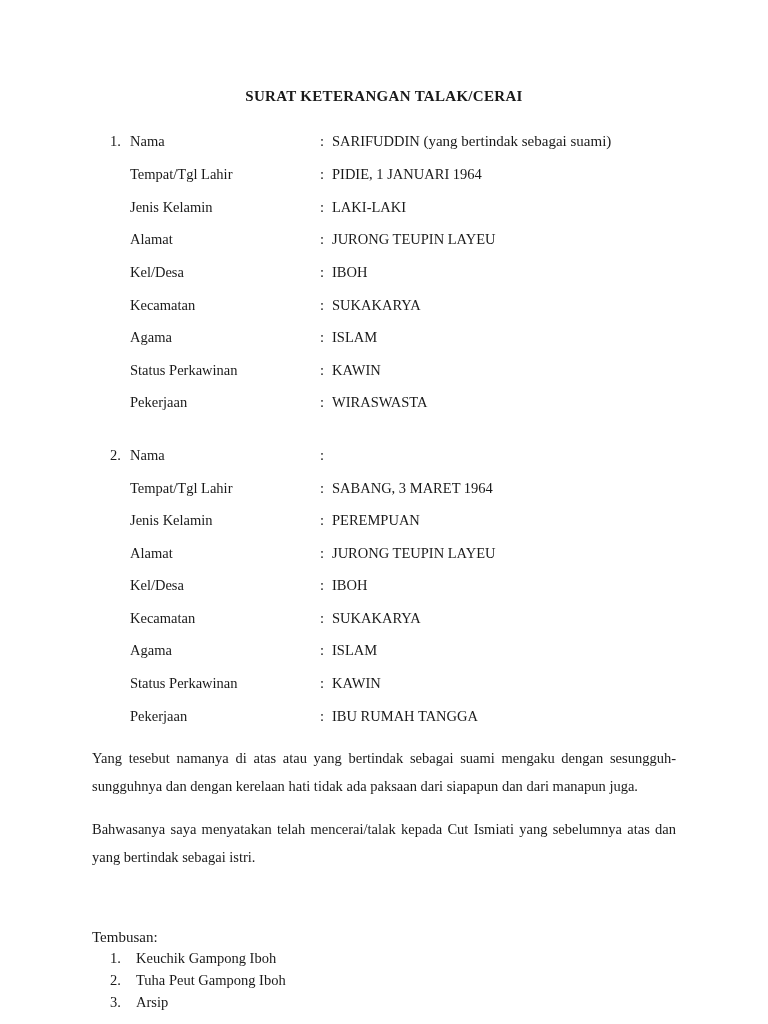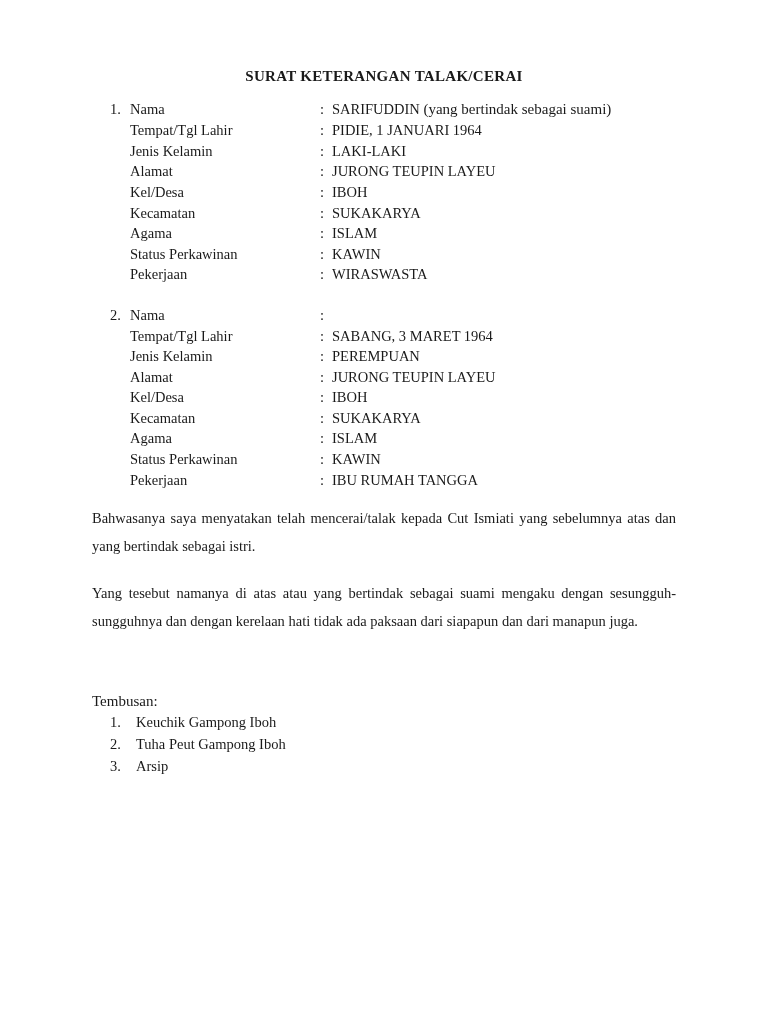--- a/index.html
+++ b/index.html
@@ -12,21 +12,21 @@
     background: #ffffff;
     font-family: "Liberation Serif", serif;
     color: #1a1a1a;
     overflow: hidden;
   }
   .page {
     position: relative;
     width: 768px;
     height: 1024px;
     box-sizing: border-box;
-    padding: 60px 92px 40px 92px;
+    padding: 80px 92px 40px 92px;
   }
   .doc-title {
     text-align: center;
     font-size: 15px;
     font-weight: bold;
     letter-spacing: 0.3px;
     margin: 8px 0 0 0;
   }
   .intro {
     margin-top: 44px;
@@ -47,20 +47,21 @@
   .idx-col {
     width: 38px;
     flex: 0 0 38px;
     text-align: left;
     padding-left: 18px;
     box-sizing: border-box;
   }
   .label-col {
     width: 190px;
     flex: 0 0 190px;
+    margin-top: 12px;
   }
   .colon-col {
     width: 12px;
     flex: 0 0 12px;
   }
   .value-col {
     flex: 1 1 auto;
   }
   .value-note {
     font-size: 15px;
@@ -225,22 +226,22 @@
       <div class="value-col">KAWIN</div>
     </div>
     <div class="field-row">
       <div class="idx-col"></div>
       <div class="label-col">Pekerjaan</div>
       <div class="colon-col">:</div>
       <div class="value-col">IBU RUMAH TANGGA</div>
     </div>
   </div>
 
+  <div class="para">Yang tesebut namanya di atas atau yang bertindak sebagai suami mengaku dengan sesungguh-sungguhnya dan dengan kerelaan hati tidak ada paksaan dari siapapun dan dari manapun juga.</div>
   <div class="para second">Bahwasanya saya menyatakan telah mencerai/talak kepada Cut Ismiati yang sebelumnya atas dan yang bertindak sebagai istri.</div>
-  <div class="para">Yang tesebut namanya di atas atau yang bertindak sebagai suami mengaku dengan sesungguh-sungguhnya dan dengan kerelaan hati tidak ada paksaan dari siapapun dan dari manapun juga.</div>
 
 
   <div class="cc-block">
     <div class="cc-title">Tembusan:</div>
     <div class="cc-list">
       <div class="cc-item">
         <span class="cc-num">1.</span>
         <span>Keuchik Gampong Iboh</span>
       </div>
       <div class="cc-item">

